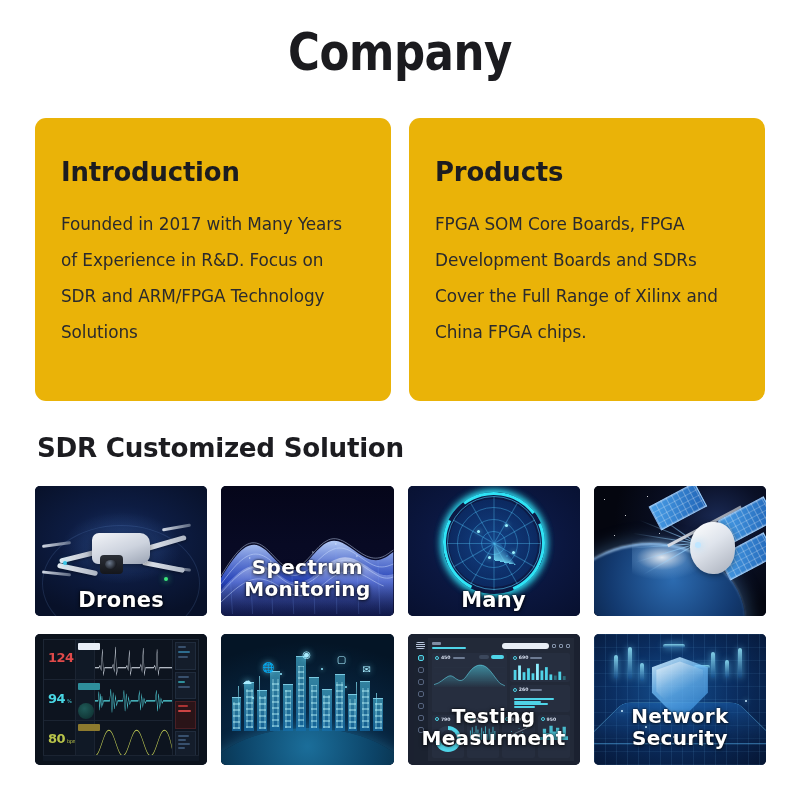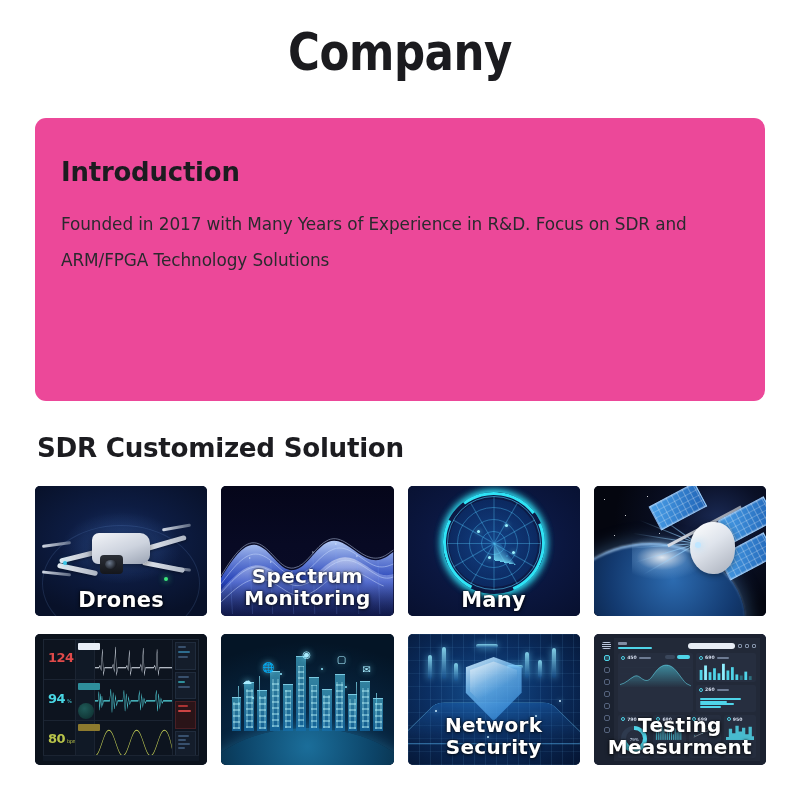--- a/index.html
+++ b/index.html
@@ -39,21 +39,21 @@
     position: absolute;
     top: 118px;
     left: 35px;
     width: 730px;
     height: 283px;
     display: flex;
     gap: 18px;
   }
   .card {
     flex: 1 1 0;
-    background: #ec4899;
+    background: #eab308;
     border-radius: 11px;
     padding: 38px 26px 0 26px;
   }
   .card-title {
     font-size: 27px;
     font-weight: bold;
     color: #1c1c20;
     letter-spacing: -0.2px;
     margin-bottom: 19px;
     transform: scaleX(0.96);
@@ -111,21 +111,21 @@
     text-align: center;
     color: #ffffff;
     font-weight: bold;
     font-size: 21px;
     line-height: 23px;
     letter-spacing: 0.3px;
     text-shadow: 0 1px 4px rgba(0,0,0,0.75), 0 0 2px rgba(0,0,0,0.9);
     z-index: 9;
     white-space: pre-line;
   }
-  .tile-label.two-line { bottom: 7px; font-size: 20px; line-height: 22px; }
+  .tile-label.two-line { bottom: 16px; font-size: 20px; line-height: 22px; }
 
   
   .art-drone {
     background:
       radial-gradient(ellipse 70% 60% at 50% 42%, #183064 0%, #0d1c42 45%, #081129 100%);
   }
   .art-drone .glow {
     position: absolute; left: 12%; top: 18%; width: 76%; height: 60%;
     background: radial-gradient(ellipse at 50% 50%, rgba(90,140,220,0.28), rgba(0,0,0,0) 65%);
   }
@@ -461,20 +461,24 @@
 
   <div class="page-title">Company</div>
 
   <div class="cards">
 
     <div class="card">
       <div class="card-title">Introduction</div>
       <div class="card-body">Founded in 2017 with Many Years of Experience in R&amp;D. Focus on SDR and ARM/FPGA Technology Solutions</div>
     </div>
 
+    <div class="card">
+      <div class="card-title">Products</div>
+      <div class="card-body">FPGA SOM Core Boards, FPGA Development Boards and SDRs Cover the Full Range of Xilinx and China FPGA chips.</div>
+    </div>
 
   </div>
 
   <div class="section-title">SDR Customized Solution</div>
 
   <div class="tile-grid">
 
     <div class="tile">
       <div class="tile-art art-drone">
         <div class="glow"></div>
@@ -720,44 +724,20 @@
         <div class="icon-pin" style="left:67%;top:16%">▢</div>
         <div class="icon-pin" style="left:82%;top:24%">✉</div>
         <div class="dot" style="left:34%;top:30%"></div>
         <div class="dot" style="left:58%;top:26%"></div>
         <div class="dot" style="left:72%;top:40%"></div>
         <div class="dot" style="left:18%;top:48%"></div>
       </div>
     </div>
 
     <div class="tile">
-      <div class="tile-art art-security">
-        <div class="circuit"></div>
-        <div class="plate"></div>
-        <div class="chipbar" style="left:12%;top:16%;width:4px;height:24px"></div>
-        <div class="chipbar" style="left:20%;top:10%;width:4px;height:32px"></div>
-        <div class="chipbar" style="left:27%;top:22%;width:4px;height:18px"></div>
-        <div class="chipbar" style="left:40%;top:8%;width:22px;height:4px"></div>
-        <div class="chipbar" style="left:68%;top:14%;width:4px;height:26px"></div>
-        <div class="chipbar" style="left:76%;top:20%;width:4px;height:18px"></div>
-        <div class="chipbar" style="left:84%;top:11%;width:4px;height:30px"></div>
-        <div class="chipbar" style="left:58%;top:24%;width:16px;height:4px"></div>
-        <div class="shield"></div>
-        <div class="sdot" style="left:16%;top:58%"></div>
-        <div class="sdot" style="left:30%;top:70%"></div>
-        <div class="sdot" style="left:74%;top:62%"></div>
-        <div class="sdot" style="left:88%;top:50%"></div>
-        <div class="sdot" style="left:46%;top:78%"></div>
-        <div class="sdot" style="left:62%;top:84%"></div>
-      </div>
-      <div class="tile-label two-line">Network
-Security</div>
-    </div>
-
-    <div class="tile">
       <div class="tile-art art-testing">
         <div class="test-shell">
           <div class="test-rail">
             <div class="rico ham"></div>
             <div class="rico active"></div>
             <div class="rico"></div>
             <div class="rico"></div>
             <div class="rico"></div>
             <div class="rico"></div>
             <div class="rico"></div>
@@ -911,14 +891,38 @@
                 </div>
               </div>
             </div>
           </div>
         </div>
       </div>
       <div class="tile-label two-line">Testing
 Measurment</div>
     </div>
 
+    <div class="tile">
+      <div class="tile-art art-security">
+        <div class="circuit"></div>
+        <div class="plate"></div>
+        <div class="chipbar" style="left:12%;top:16%;width:4px;height:24px"></div>
+        <div class="chipbar" style="left:20%;top:10%;width:4px;height:32px"></div>
+        <div class="chipbar" style="left:27%;top:22%;width:4px;height:18px"></div>
+        <div class="chipbar" style="left:40%;top:8%;width:22px;height:4px"></div>
+        <div class="chipbar" style="left:68%;top:14%;width:4px;height:26px"></div>
+        <div class="chipbar" style="left:76%;top:20%;width:4px;height:18px"></div>
+        <div class="chipbar" style="left:84%;top:11%;width:4px;height:30px"></div>
+        <div class="chipbar" style="left:58%;top:24%;width:16px;height:4px"></div>
+        <div class="shield"></div>
+        <div class="sdot" style="left:16%;top:58%"></div>
+        <div class="sdot" style="left:30%;top:70%"></div>
+        <div class="sdot" style="left:74%;top:62%"></div>
+        <div class="sdot" style="left:88%;top:50%"></div>
+        <div class="sdot" style="left:46%;top:78%"></div>
+        <div class="sdot" style="left:62%;top:84%"></div>
+      </div>
+      <div class="tile-label two-line">Network
+Security</div>
+    </div>
+
   </div>
 </div>
 
 </body></html>

